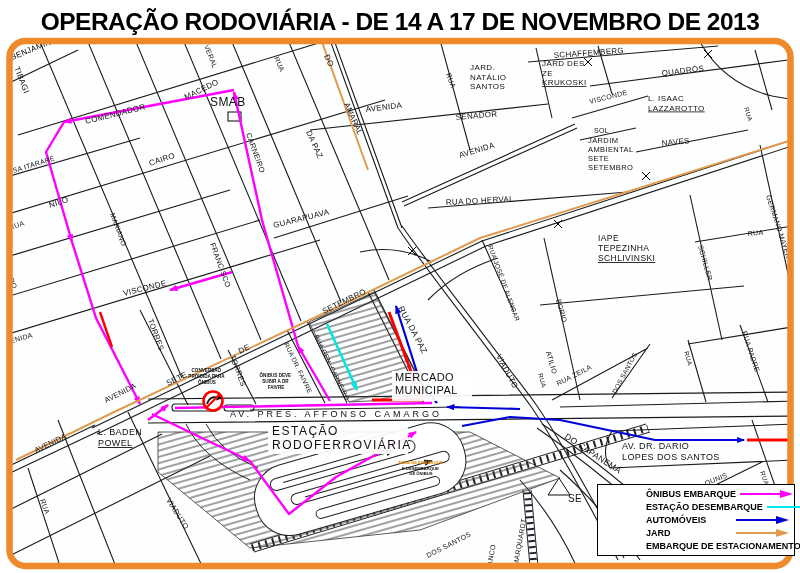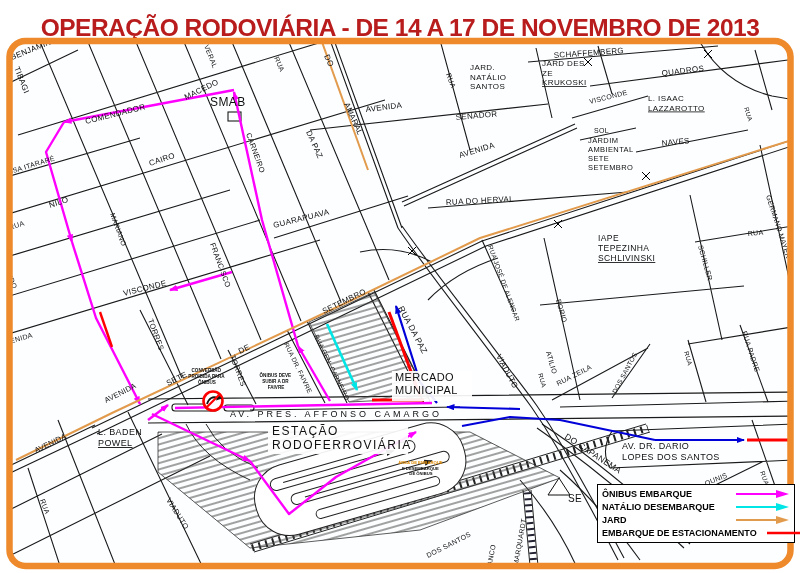--- a/index.html
+++ b/index.html
@@ -1,24 +1,24 @@
 <!DOCTYPE html>
 <html><head>
 <meta charset="utf-8">
 <style>
   html,body{margin:0;padding:0;background:#ffffff;}
   .page{position:relative;width:800px;height:573px;background:#fff;overflow:hidden;
         font-family:"Liberation Sans",sans-serif;}
-  .title{position:absolute;top:14px;left:0;width:100%;text-align:center;
-         font-size:24.5px;font-weight:bold;color:#b91c1c;letter-spacing:-0.5px;white-space:nowrap;}
+  .title{position:absolute;top:8px;left:0;width:100%;text-align:center;
+         font-size:24.5px;font-weight:bold;color:#000000;letter-spacing:-0.5px;white-space:nowrap;}
   #map{position:absolute;left:0;top:0;}
   #map text{font-family:"Liberation Sans",sans-serif;fill:#101010;}
   .legend{position:absolute;left:597px;top:484px;width:188px;background:#fff;
           border:1px solid #000;padding:2px 4px 3px 4px;z-index:5;}
-  .lg-row{display:flex;align-items:center;justify-content:space-between;height:13px;}
+  .lg-row{display:flex;align-items:center;justify-content:space-between;height:13px;margin-left:44px;}
   .lg-text{font-size:9px;font-weight:bold;color:#000;white-space:nowrap;}
   .lg-sw{flex:0 0 auto;margin-left:4px;}
   .ann{font-weight:bold;text-anchor:middle;}
 </style>
 </head>
 <body>
 
 <div class="page">
   <div class="title">OPERAÇÃO RODOVIÁRIA - DE 14 A 17 DE NOVEMBRO DE 2013</div>
 
@@ -224,27 +224,34 @@
 
   <div class="legend">
     <div class="lg-row">
       <span class="lg-text">ÔNIBUS EMBARQUE</span>
       <svg class="lg-sw" width="54" height="10">
           <line x1="0" y1="5" x2="42" y2="5" stroke-width="2" stroke="#FF00FF"></line>
           <path d="M40,1 L53,5 L40,9 Z" fill="#FF00FF"></path>
         </svg>
     </div>
     <div class="lg-row">
-      <span class="lg-text">NATÁLIO DESEMBARQUE</span>
+      <span class="lg-text">ESTAÇÃO DESEMBARQUE</span>
       <svg class="lg-sw" width="54" height="10">
           <line x1="0" y1="5" x2="42" y2="5" stroke-width="2" stroke="#00E6E6"></line>
           <path d="M40,1 L53,5 L40,9 Z" fill="#00E6E6"></path>
         </svg>
     </div>
     <div class="lg-row">
+      <span class="lg-text">AUTOMÓVEIS</span>
+      <svg class="lg-sw" width="54" height="10">
+          <line x1="0" y1="5" x2="42" y2="5" stroke-width="2" stroke="#0000D8"></line>
+          <path d="M40,1 L53,5 L40,9 Z" fill="#0000D8"></path>
+        </svg>
+    </div>
+    <div class="lg-row">
       <span class="lg-text">JARD</span>
       <svg class="lg-sw" width="54" height="10">
           <line x1="0" y1="5" x2="42" y2="5" stroke-width="2" stroke="#E29B4C"></line>
           <path d="M40,1 L53,5 L40,9 Z" fill="#E29B4C"></path>
         </svg>
     </div>
     <div class="lg-row">
       <span class="lg-text">EMBARQUE DE ESTACIONAMENTO</span>
       <svg class="lg-sw" width="54" height="10">
           <line x1="6" y1="5" x2="52" y2="5" stroke-width="2.6" stroke="#FF0000"></line>

